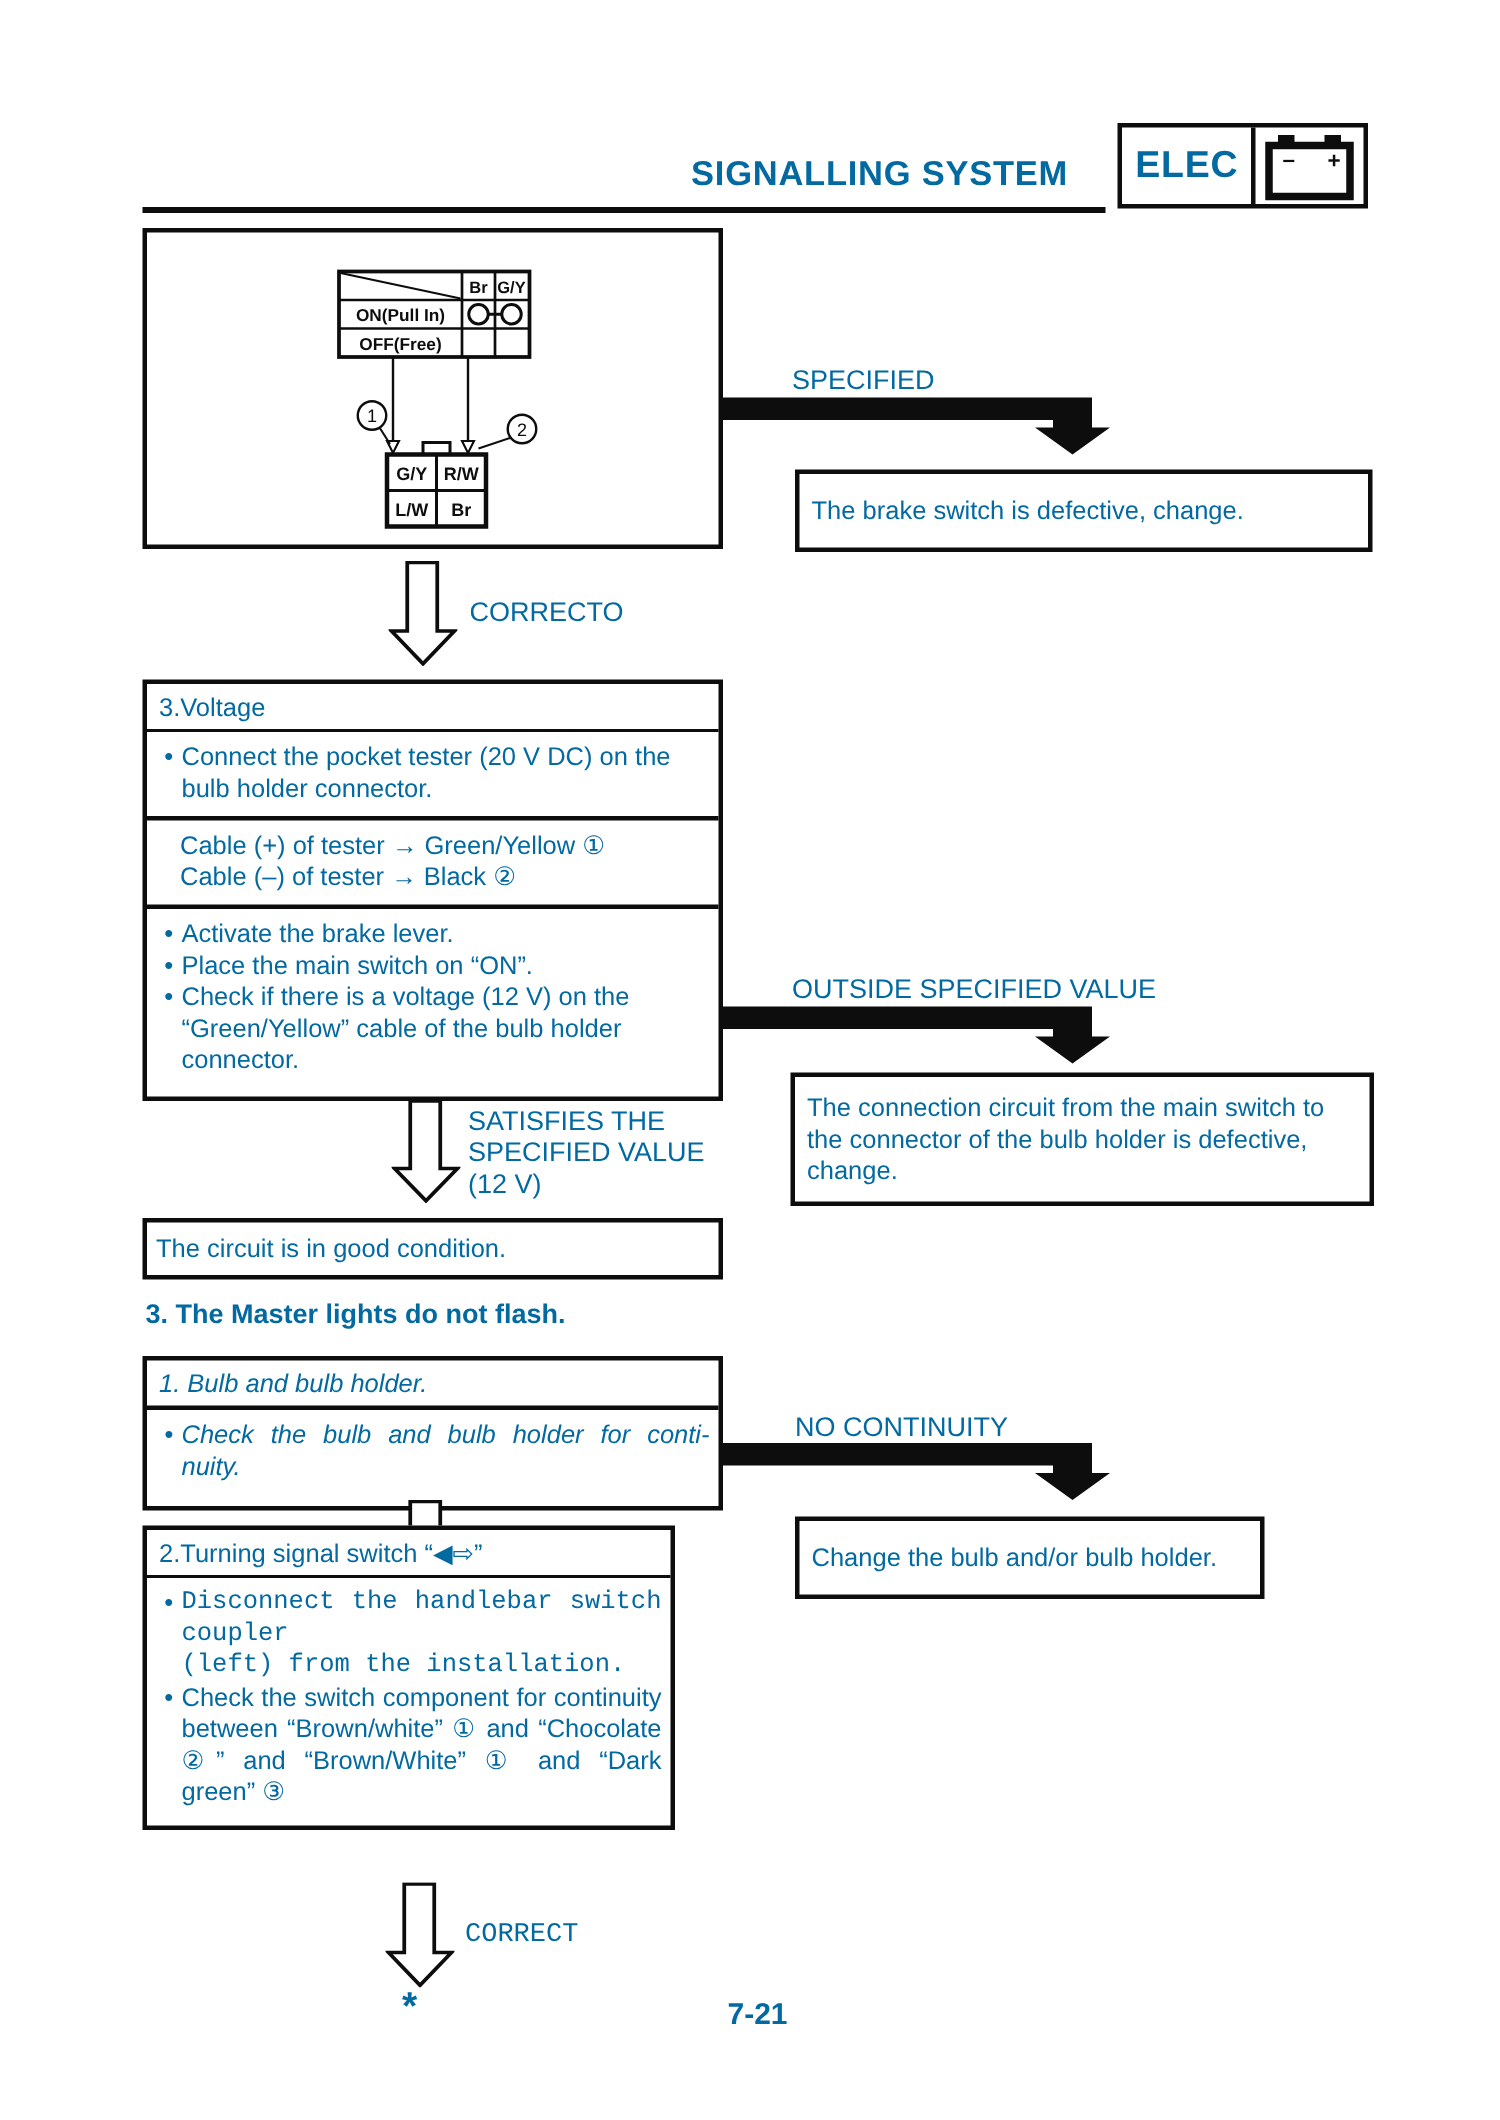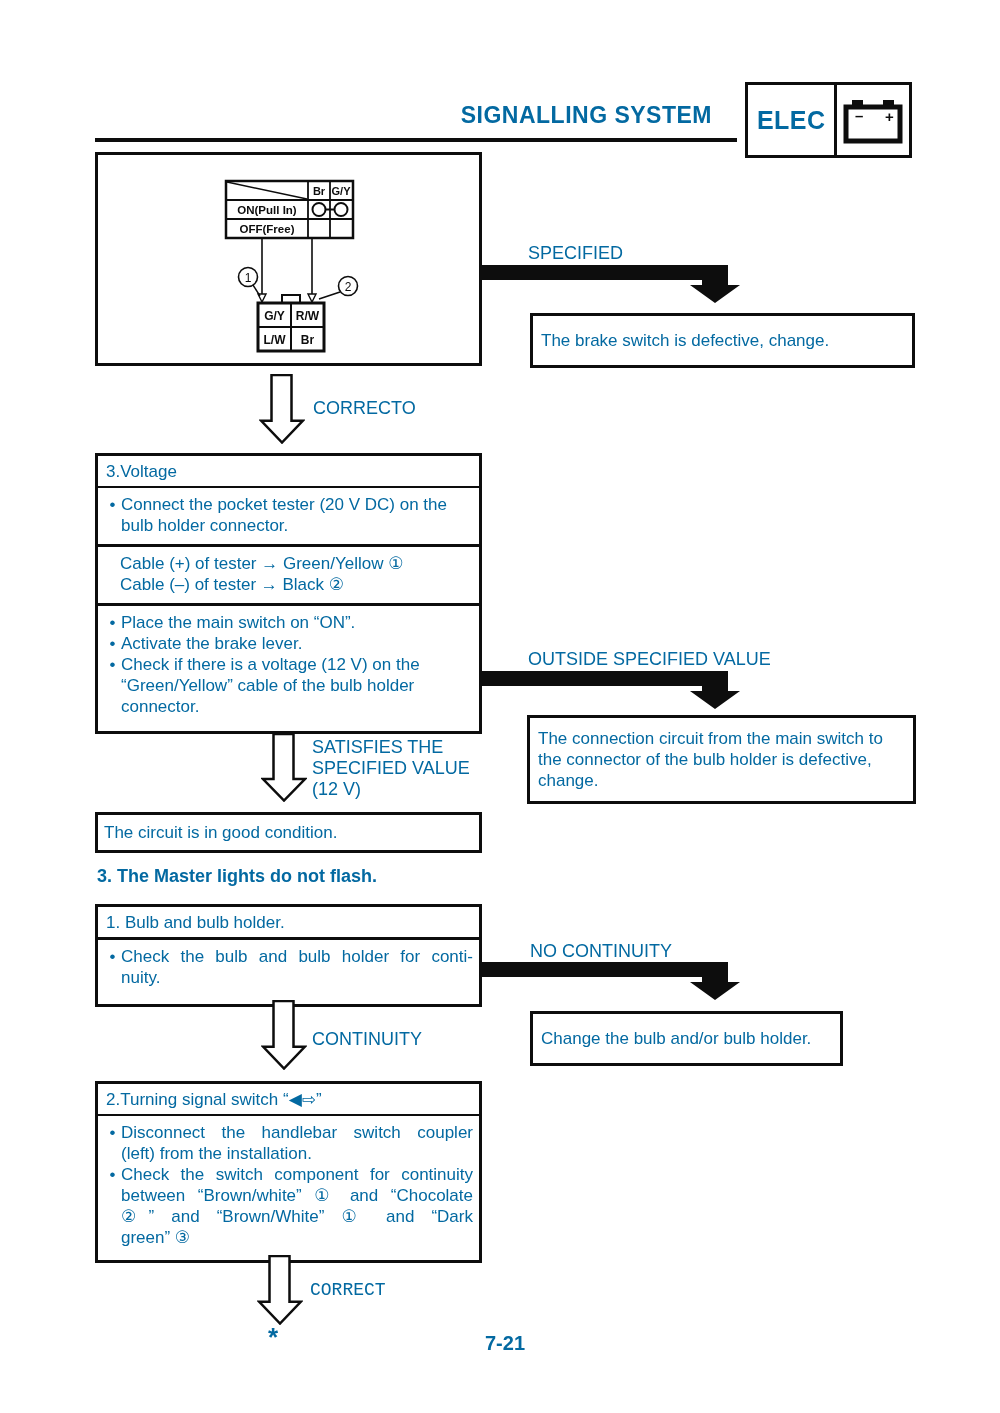--- a/index.html
+++ b/index.html
@@ -36,21 +36,21 @@
   svg { display:block; }
 </style>
 </head>
 <body>
 
 <div class="page">
 
   <div class="abs title" style="left:300px; top:102px; width:412px;">SIGNALLING SYSTEM</div>
   <div class="abs rule" style="left:95px; top:138px; width:642px; height:4px;"></div>
 
-  <div class="abs badge" style="left:745px; top:82px; width:167px; height:76px;">
+  <div class="abs badge" style="left:745px; top:82px; width:167px; height:57px;">
     <div class="badge-label">ELEC</div>
     <div class="badge-icon">
       <svg width="62" height="47" viewBox="0 0 62 47">
         <rect x="10" y="3" width="11" height="9" fill="#0d0d0d"></rect>
         <rect x="41" y="3" width="11" height="9" fill="#0d0d0d"></rect>
         <rect x="4" y="10" width="54" height="34" fill="#fff" stroke="#0d0d0d" stroke-width="5"></rect>
         <text x="13" y="24" font-size="15" font-weight="bold" fill="#0d0d0d">–</text>
         <text x="43" y="25" font-size="15" font-weight="bold" fill="#0d0d0d">+</text>
       </svg>
     </div>
@@ -128,26 +128,26 @@
           </div>
         </div>
     </div>
     <div class="sect">
       <div class="plain">Cable (+) of tester → Green/Yellow ①</div>
       <div class="plain">Cable (–) of tester → Black ②</div>
     </div>
     <div class="sect" style="padding-bottom:14px;">
       <div class="brow">
           <div>
+            <div>Activate the brake lever.</div>
+          </div>
+        </div>
+      <div class="brow">
+          <div>
             <div>Place the main switch on “ON”.</div>
-          </div>
-        </div>
-      <div class="brow">
-          <div>
-            <div>Activate the brake lever.</div>
           </div>
         </div>
       <div class="brow">
           <div>
             <div>Check if there is a voltage (12 V) on the</div>
             <div>“Green/Yellow” cable of the bulb holder</div>
             <div>connector.</div>
           </div>
         </div>
     </div>
@@ -169,21 +169,21 @@
       <div>SPECIFIED VALUE</div>
       <div>(12 V)</div>
     </div>
 
   <div class="abs result-box" style="left:95px; top:812px; width:387px; height:41px; padding:4px 6px;">
     <span>The circuit is in good condition.</span>
   </div>
 
   <div class="abs heading" style="left:97px; top:866px;">3. The Master lights do not flash.</div>
 
-  <div class="abs fbox" style="left:95px; top:904px; width:387px;">
+  <div class="abs fbox" style="left:95px; top:904px; width:387px;font-style:italic;">
     <div class="title-row">1. Bulb and bulb holder.</div>
     <div class="sect" style="padding-bottom:16px;">
       <div class="brow">
           <div style="flex:1;">
             <div class="jline">Check the bulb and bulb holder for conti-</div>
             <div>nuity.</div>
           </div>
         </div>
     </div>
   </div>
@@ -194,25 +194,25 @@
   </svg>
   <div class="abs result-box" style="left:530px; top:1011px; width:313px; height:55px;">
     <span>Change the bulb and/or bulb holder.</span>
   </div>
 
   <svg class="abs" style="left:261px; top:1000px;" width="46" height="70" viewBox="0 0 46 72" preserveAspectRatio="none">
     <path d="M12.5,1 H32.5 V48 H44 L23,70.5 L2,48 H12.5 Z" fill="#fff" stroke="#0d0d0d" stroke-width="2.5"></path>
   </svg>
   <div class="abs lbl" style="left:312px; top:1029px;">CONTINUITY</div>
 
-  <div class="abs fbox" style="left:95px; top:1081px; width:387px;">
+  <div class="abs fbox" style="left:95px; top:1017px; width:355px;">
     <div class="title-row">2.Turning signal switch “◀⇨”</div>
     <div class="sect thin" style="padding-bottom:12px;">
       <div class="brow">
-          <div style="flex:1;">
+          <div style="flex:1;font-family:Liberation Mono, monospace;">
             <div class="jline">Disconnect the handlebar switch coupler</div>
             <div>(left) from the installation.</div>
           </div>
         </div>
       <div class="brow">
           <div style="flex:1;">
             <div class="jline">Check the switch component for continuity</div>
             <div class="jline">between “Brown/white” ① and “Chocolate</div>
             <div class="jline">②” and “Brown/White” ① and “Dark</div>
             <div>green” ③</div>

